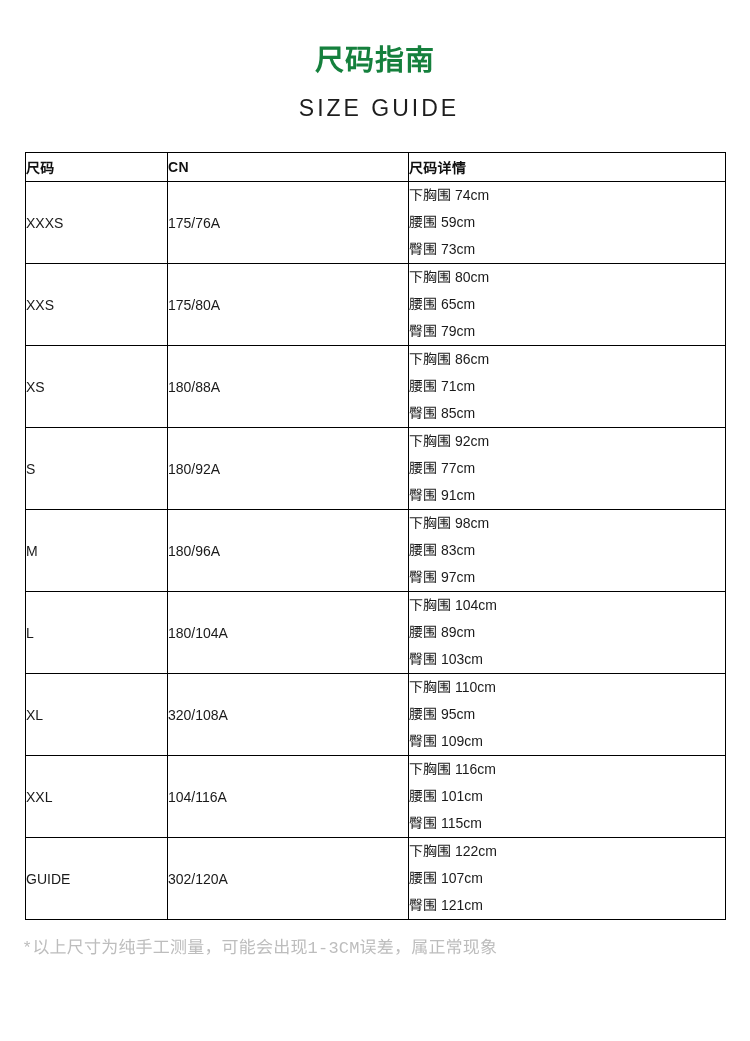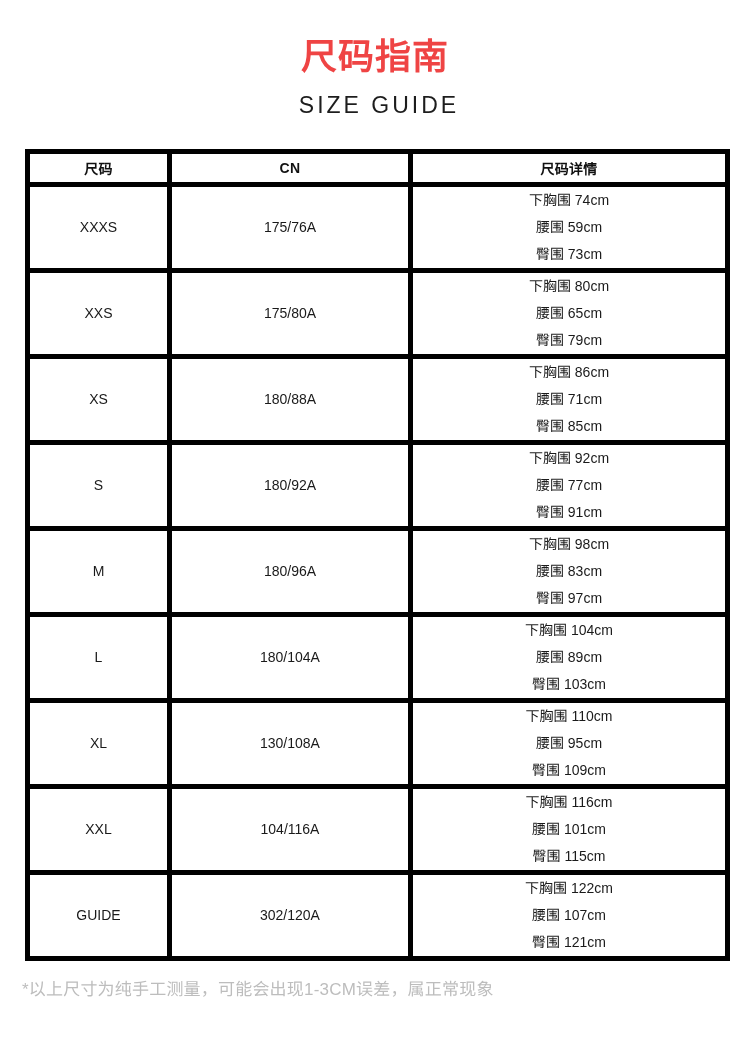--- a/index.html
+++ b/index.html
@@ -23,26 +23,26 @@
     height: 1041px;
     box-sizing: border-box;
   }
 
   
   .heading {
     text-align: center;
     padding-top: 26px;
   }
   .heading .title-cn {
-    font-size: 36px;
+    font-size: 29px;
     font-weight: 700;
     letter-spacing: 1px;
     line-height: 1.25;
-    color: #ef4444;
-    margin: 8px;
+    color: #15803d;
+    margin: 16px;
   }
   .heading .title-en {
     font-size: 23px;
     font-weight: 400;
     letter-spacing: 3px;
     line-height: 1.3;
     color: #1d1d1d;
     margin: 12px 0 0 8px;
   }
 
@@ -56,22 +56,22 @@
     border-collapse: collapse;
     table-layout: fixed;
     border: 1px solid #c2c2c2;
   }
   table.size-table col.col-size    { width: 142px; }
   table.size-table col.col-cn      { width: 241px; }
   table.size-table col.col-detail  { width: 317px; }
 
   table.size-table th,
   table.size-table td {
-    border: 5px solid #000000;
-    text-align: center;
+    border: 1px solid #000000;
+    text-align: left;
     vertical-align: middle;
     padding: 0;
   }
 
   table.size-table thead th {
     height: 28px;
     font-size: 14px;
     font-weight: 700;
     color: #111111;
     letter-spacing: 0.3px;
@@ -92,20 +92,21 @@
     line-height: 27px;
     font-size: 14px;
     color: #1a1a1a;
     white-space: nowrap;
   }
 
   
   .notes {
     margin: 12px 0 0 0;
     padding: 0 30px 0 22px;
+    font-family: Liberation Mono, monospace;
   }
   .note {
     font-size: 17px;
     line-height: 34px;
     color: #bdbdbd;
     letter-spacing: 0.2px;
     white-space: normal;
     margin: 0;
   }
 </style>
@@ -184,21 +185,21 @@
             <td>L</td>
             <td>180/104A</td>
             <td class="detail-cell">
               <span class="detail-line">下胸围 104cm</span>
               <span class="detail-line">腰围 89cm</span>
               <span class="detail-line">臀围 103cm</span>
             </td>
           </tr>
           <tr>
             <td>XL</td>
-            <td>130/108A</td>
+            <td>320/108A</td>
             <td class="detail-cell">
               <span class="detail-line">下胸围 110cm</span>
               <span class="detail-line">腰围 95cm</span>
               <span class="detail-line">臀围 109cm</span>
             </td>
           </tr>
           <tr>
             <td>XXL</td>
             <td>104/116A</td>
             <td class="detail-cell">

